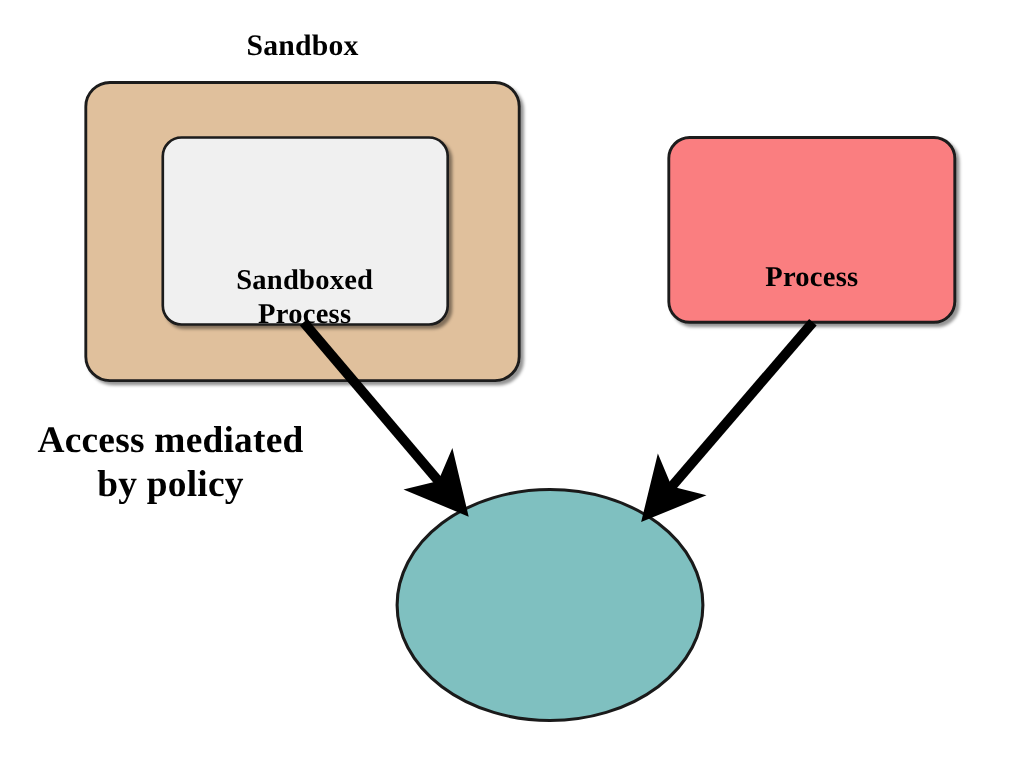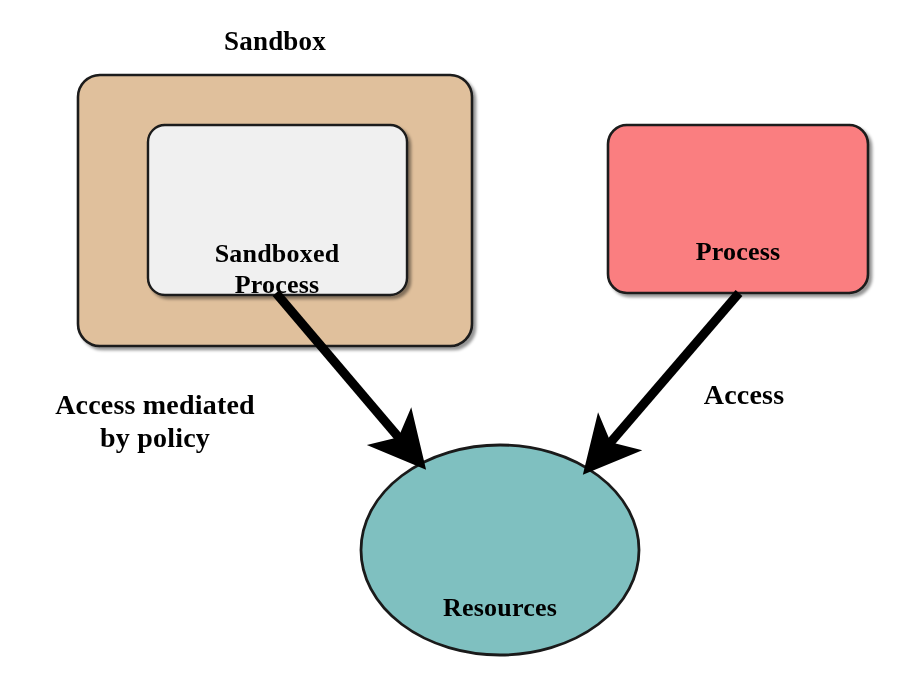--- a/index.html
+++ b/index.html
@@ -41,21 +41,21 @@
   .title-label {
     font-size: 27px;
     letter-spacing: 0.2px;
   }
   .node-label {
     font-size: 26px;
     letter-spacing: 0.2px;
     margin-top: 44px;
   }
   .edge-label {
-    font-size: 28px;
+    font-size: 34px;
     letter-spacing: 0.2px;
   }
   
   .centered {
     transform: translate(-50%, -50%);
     text-align: center;
   }
 </style>
 </head>
 <body>
@@ -85,20 +85,18 @@
     <line x1="739" y1="293" x2="592" y2="464" stroke="#000000" stroke-width="9" stroke-linecap="butt" marker-end="url(#arrowhead)"></line>
   </svg>
 
   <div class="title-label centered" style="left:275px; top:42px;">Sandbox</div>
 
   <div class="node-label centered" style="left:277px; top:226px; width:240px;">Sandboxed
 Process</div>
 
   <div class="node-label centered" style="left:738px; top:208px; width:240px;">Process</div>
 
-  <div class="node-label centered" style="left:500px; top:564px; width:250px;">Resources</div>
 
   <div class="edge-label centered" style="left:155px; top:421px; width:290px;">Access mediated
 by policy</div>
 
-  <div class="edge-label centered" style="left:744px; top:395px; width:160px;">Access</div>
 
 </div>
 
 </body></html>

